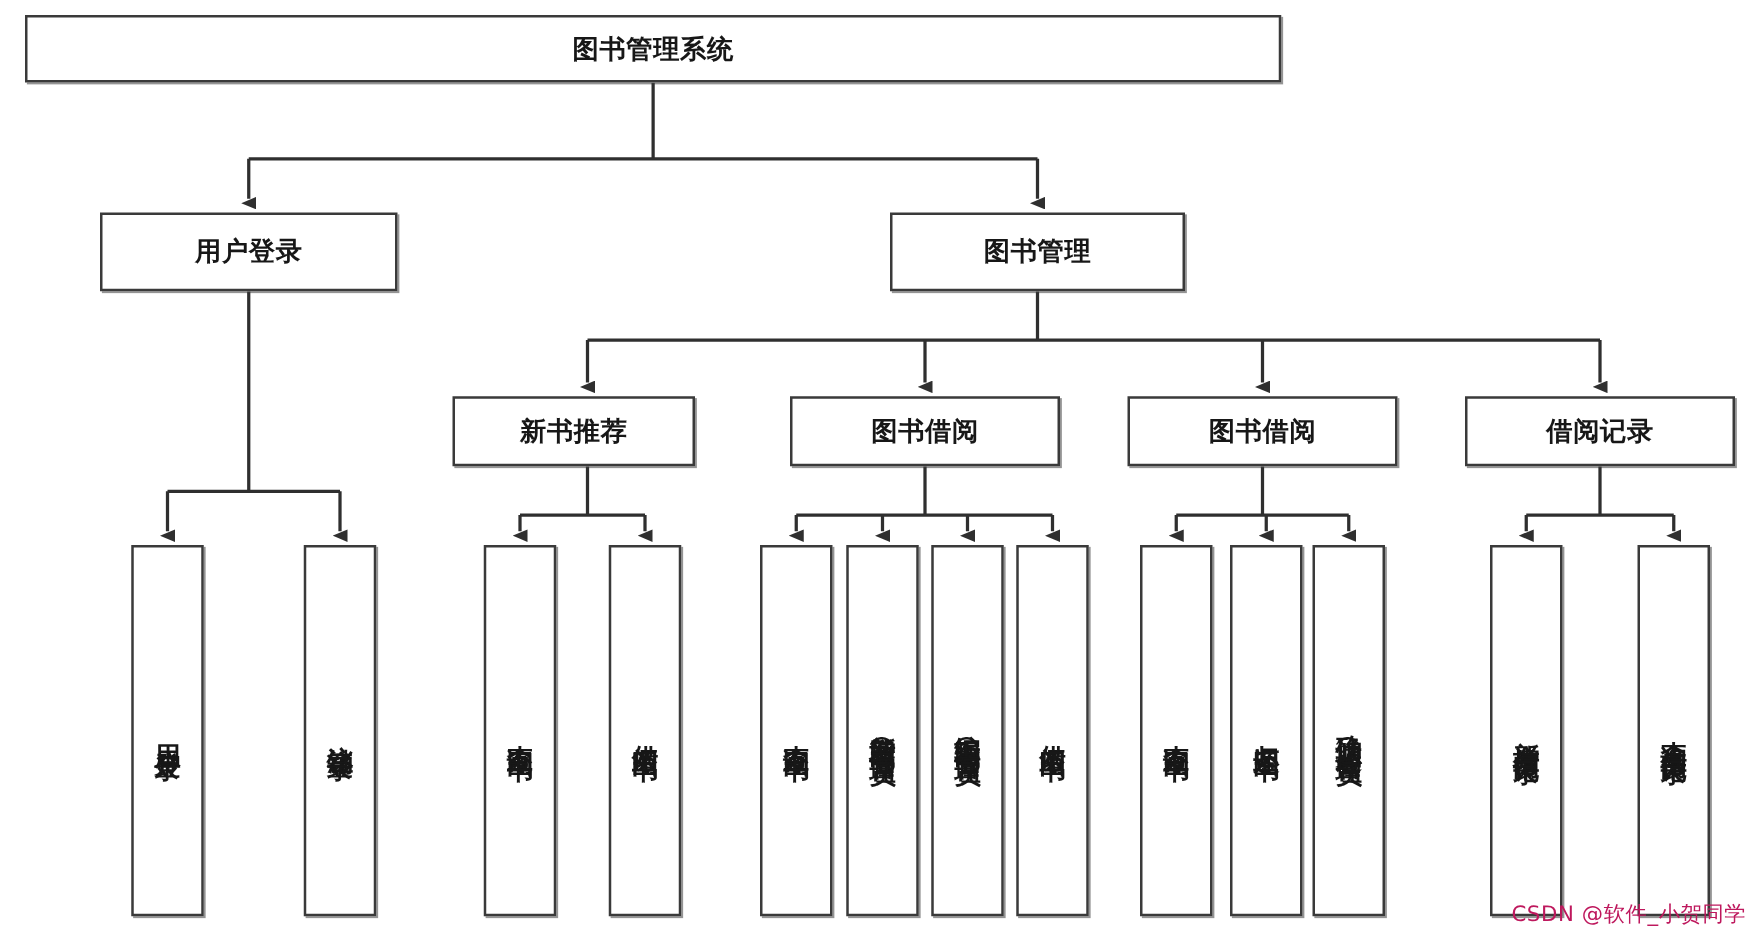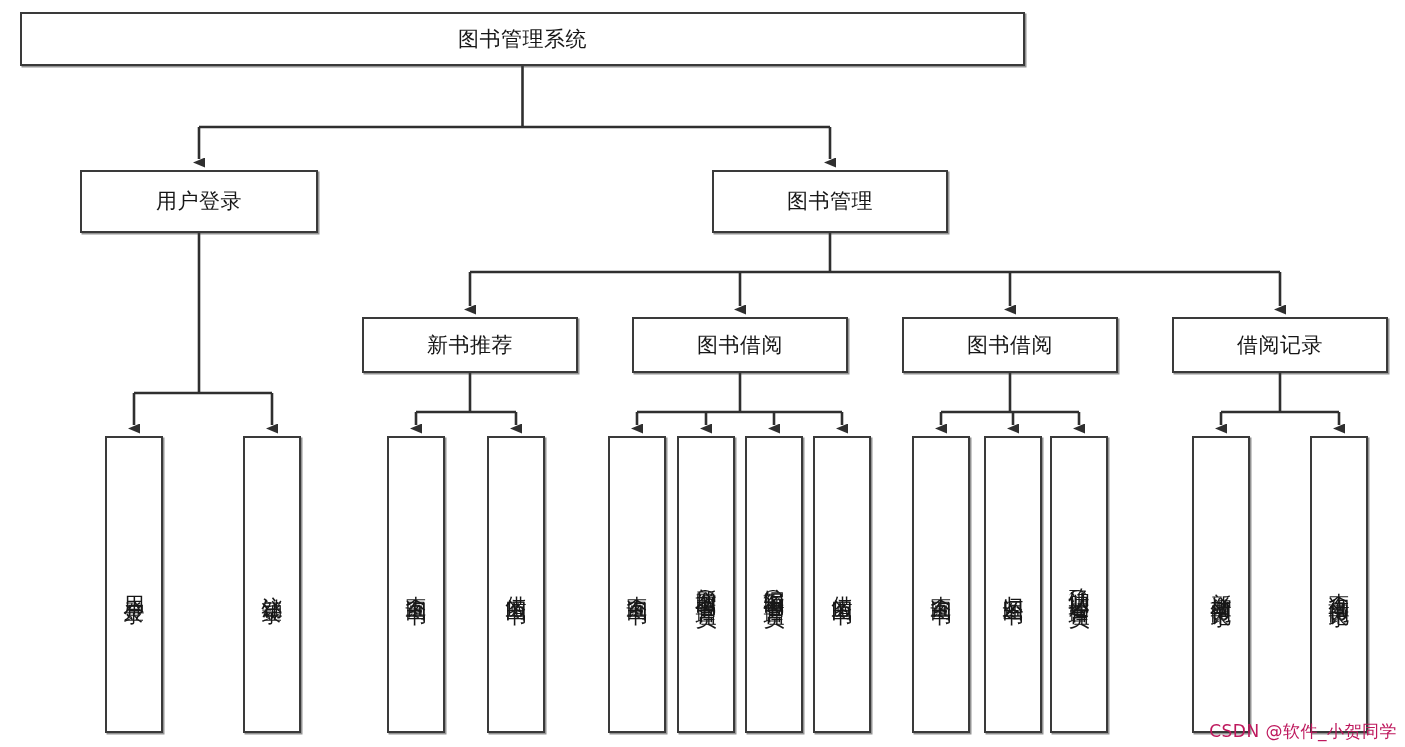--- a/index.html
+++ b/index.html
@@ -24,20 +24,21 @@
   .node{
     position:absolute;
     box-sizing:border-box;
     background:#ffffff;
     border:2px solid #3a3a3a;
     box-shadow:1.5px 1.5px 0 0 rgba(60,60,60,.55);
     display:flex;
     align-items:center;
     justify-content:center;
     text-align:center;
+    font-weight:bold;
   }
   .node .cap{
     display:block;
     font-size:21px;
     line-height:1.25;
     letter-spacing:.5px;
     color:#171717;
     white-space:nowrap;
   }
   .node.vertical{
@@ -116,21 +117,21 @@
   <div id="nodes-layer">
       <div class="node" style="left: 20px; top: 12px; width: 1005px; height: 54px;">
         <span class="cap">图书管理系统</span>
       </div>
       <div class="node" style="left: 80px; top: 170px; width: 238px; height: 63px;">
         <span class="cap">用户登录</span>
       </div>
       <div class="node" style="left: 712px; top: 170px; width: 236px; height: 63px;">
         <span class="cap">图书管理</span>
       </div>
-      <div class="node" style="left: 362px; top: 317px; width: 216px; height: 56px;">
+      <div class="node" style="left: 362px; top: 317px; width: 194px; height: 56px;">
         <span class="cap">新书推荐</span>
       </div>
       <div class="node" style="left: 632px; top: 317px; width: 216px; height: 56px; justify-content: center;">
         <span class="cap">图书借阅</span>
       </div>
       <div class="node" style="left: 902px; top: 317px; width: 216px; height: 56px;">
         <span class="cap">图书借阅</span>
       </div>
       <div class="node" style="left: 1172px; top: 317px; width: 216px; height: 56px;">
         <span class="cap">借阅记录</span>

